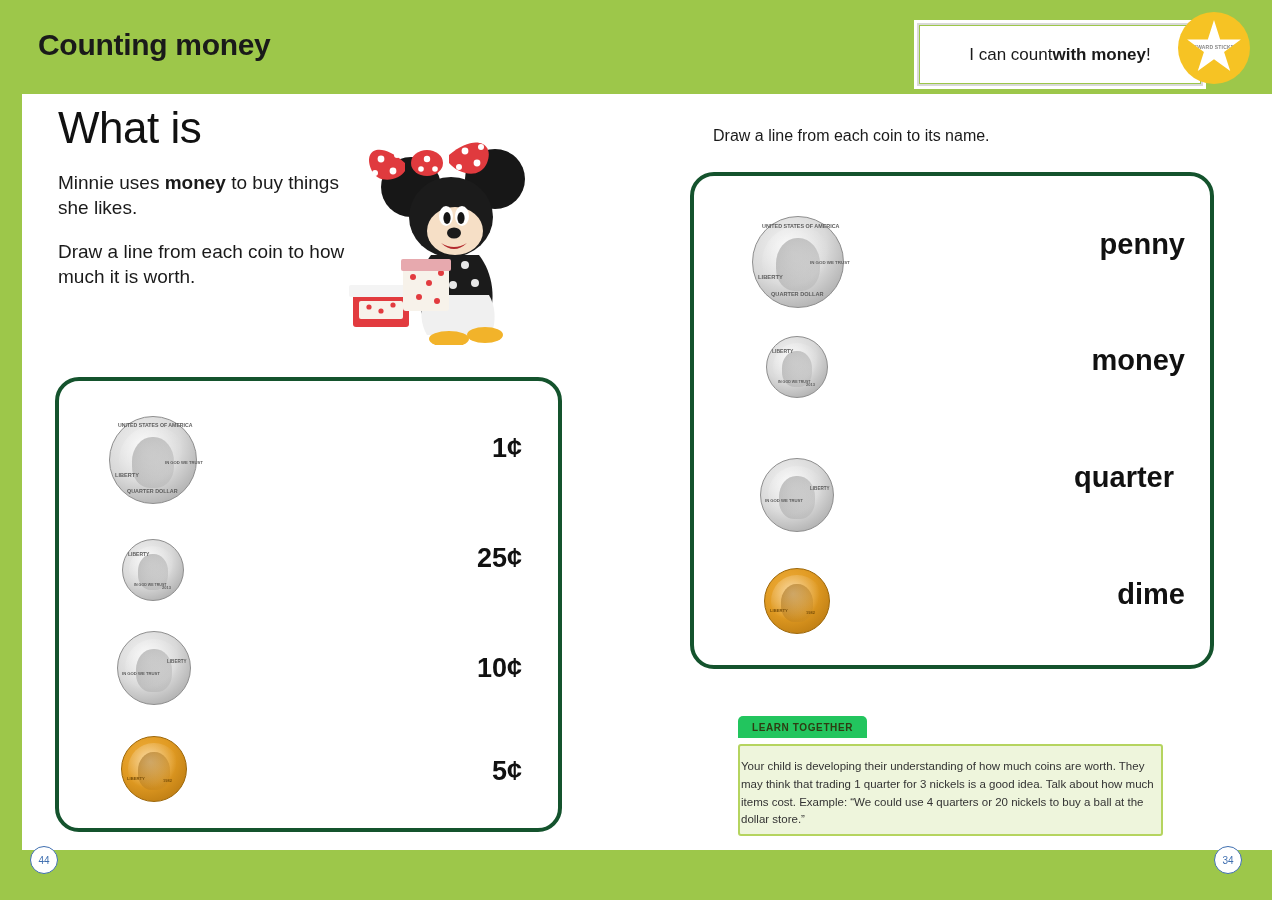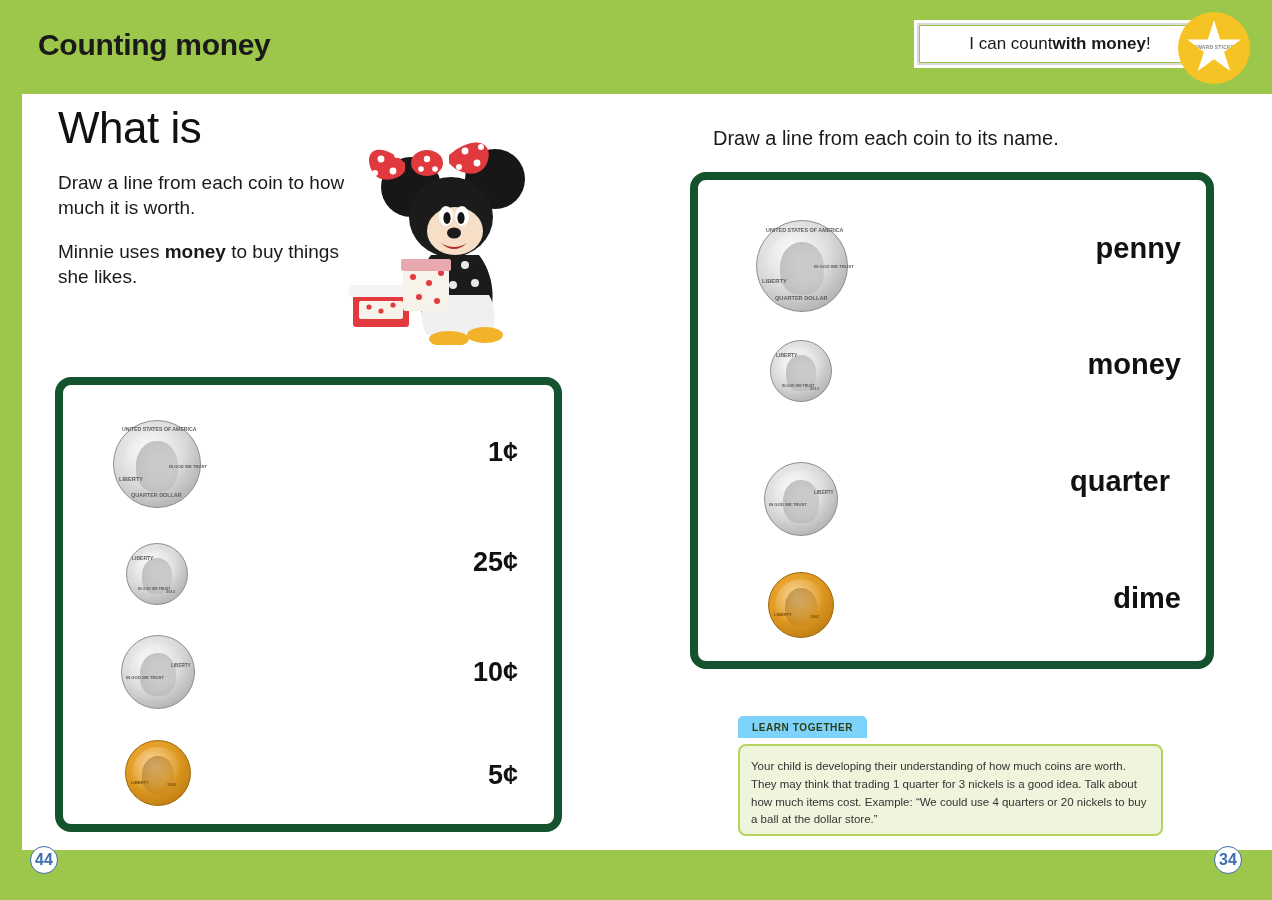--- a/index.html
+++ b/index.html
@@ -29,21 +29,21 @@
     background: #9dc74a;
   }
   .header-title {
     position: absolute; left: 38px; top: 28px;
     font-size: 30px; font-weight: bold; color: #1a1a1a;
     letter-spacing: -0.3px;
   }
   
   .reward-box {
     position: absolute; right: 66px; top: 20px;
-    width: 292px; height: 48px;
+    width: 292px; height: 69px;
     background: #ffffff;
     border: 3px solid #ffffff;
     box-shadow: 0 0 0 3px #9dc74a inset;
     display: flex; align-items: center; justify-content: center;
   }
   .reward-inner {
     width: 100%; height: 100%;
     border: 2px solid #d9d9d9;
     display: flex; align-items: center; justify-content: center;
     font-size: 17px; color: #1a1a1a;
@@ -74,62 +74,62 @@
   }
   .para {
     font-size: 19px; color: #1a1a1a; line-height: 1.35; margin-top: 18px;
   }
   .para b { font-weight: bold; }
   
   .minnie { position: absolute; left: 345px; top: 115px; width: 230px; height: 230px; }
   
   .answer-box {
     position: absolute;
-    border: 8px solid #14532d;
-    border-radius: 16px;
+    border: 4px solid #14532d;
+    border-radius: 24px;
     background: #ffffff;
   }
   #box-left { left: 55px; top: 377px; width: 507px; height: 455px; }
   #box-right { left: 690px; top: 172px; width: 524px; height: 497px; }
   .value-label {
     position: absolute;
     font-size: 27px; font-weight: bold; color: #111;
   }
   .name-label {
     position: absolute;
     font-size: 29px; font-weight: bold; color: #111;
   }
   
   .right-prompt {
     position: absolute; left: 713px; top: 127px;
-    font-size: 20px; color: #1a1a1a;
+    font-size: 16px; color: #1a1a1a;
   }
   
   .lt-tab {
     position: absolute; left: 738px; top: 716px;
-    background: #7dd3fc; color: #2e3d12;
+    background: #22c55e; color: #2e3d12;
     font-size: 10px; font-weight: bold; letter-spacing: 0.6px;
     padding: 6px 14px 5px 14px;
     border-radius: 5px 5px 0 0;
   }
   .lt-body {
     position: absolute; left: 738px; top: 744px;
     width: 425px; height: 92px;
     background: #eef5dc;
     border: 2px solid #b5d45f;
-    border-radius: 8px;
-    padding: 12px 11px;
+    border-radius: 3px;
+    padding: 12px 1px;
     font-size: 11.5px; color: #333; line-height: 1.55;
   }
   
   .page-num {
     position: absolute; bottom: 26px;
     width: 28px; height: 28px; border-radius: 50%;
     background: #ffffff; border: 1.5px solid #3f6fb0;
-    color: #3f6fb0; font-size: 16px; font-weight: bold;
+    color: #3f6fb0; font-size: 10px; font-weight: normal;
     display: flex; align-items: center; justify-content: center;
   }
   #pn-left { left: 30px; }
   #pn-right { right: 30px; }
   
   .coin { position: relative; border-radius: 50%; }
   .coin .rim {
     position: absolute; inset: 0; border-radius: 50%;
   }
   .coin.silver .rim {
@@ -182,24 +182,24 @@
   <div class="reward-star-wrap">
     <div class="star">
       <div class="star-text">REWARD STICKER</div>
     </div>
   </div>
 
   <div class="left-col">
     <div class="big-title">
       <div>What is</div>
     </div>
-    <div class="para" style="width:305px;">Draw a line from each coin to how much it is worth.</div>
     <div class="para" style="width:300px;">
       <span>Minnie uses </span><b>money</b><span> to buy things she likes.</span>
     </div>
+    <div class="para" style="width:305px;">Draw a line from each coin to how much it is worth.</div>
   </div>
 
   <div class="minnie">
     <svg class="minnie-svg" width="230" height="230" viewBox="0 0 230 230">
 
       <circle cx="66" cy="72" r="30" fill="#171717"></circle>
       <circle cx="150" cy="64" r="30" fill="#171717"></circle>
 
       <g>
         <path d="M60 48 C36 26, 18 34, 26 54 C32 70, 54 66, 60 56 Z" fill="#e03a3e"></path>

